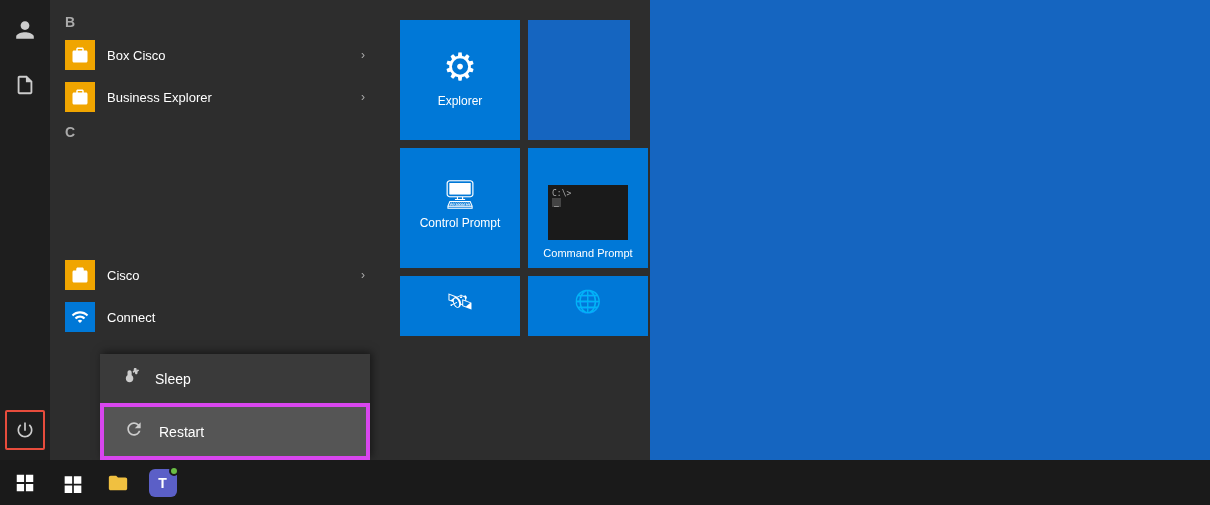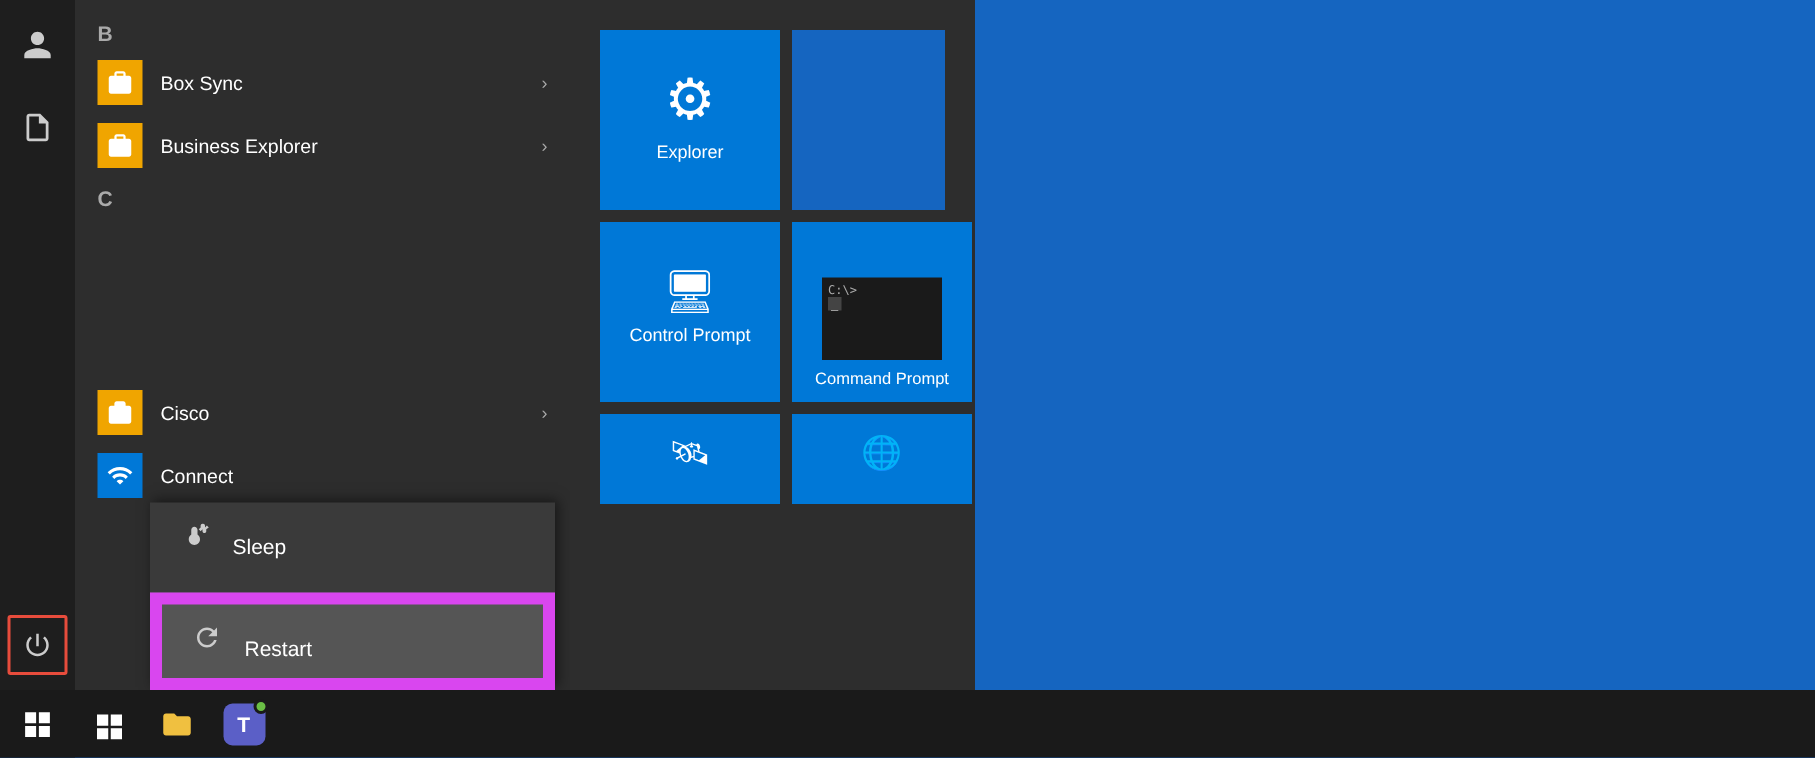--- a/index.html
+++ b/index.html
@@ -126,21 +126,21 @@
       left: 50px;
       bottom: 0;
       width: 270px;
       background: #3a3a3a;
       z-index: 100;
       box-shadow: 2px -2px 8px rgba(0,0,0,0.5);
     }
 
     .power-menu-item {
       display: flex;
-      align-items: flex-end;
+      align-items: center;
       padding: 12px 20px;
       color: #fff;
       font-size: 14px;
       cursor: pointer;
       gap: 15px;
     }
     .power-menu-item.active {
       background: #555;
       border: 1px solid #e74c3c;
     }
@@ -285,21 +285,21 @@
 
     <div class="app-list">
       <div class="section-letter">B</div>
 
       <div class="app-item">
         <div class="app-icon">
           <svg viewBox="0 0 24 24">
               <path d="M20 6h-3V4c0-1.1-.9-2-2-2H9c-1.1 0-2 .9-2 2v2H4c-1.1 0-2 .9-2 2v12c0 1.1.9 2 2 2h16c1.1 0 2-.9 2-2V8c0-1.1-.9-2-2-2zM9 4h6v2H9V4z"></path>
             </svg>
         </div>
-        <span>Box Sync</span>
+        <span>Box Cisco</span>
         <span class="chevron">›</span>
       </div>
 
       <div class="app-item">
         <div class="app-icon">
           <svg viewBox="0 0 24 24">
               <path d="M20 6h-3V4c0-1.1-.9-2-2-2H9c-1.1 0-2 .9-2 2v2H4c-1.1 0-2 .9-2 2v12c0 1.1.9 2 2 2h16c1.1 0 2-.9 2-2V8c0-1.1-.9-2-2-2zM9 4h6v2H9V4z"></path>
             </svg>
         </div>
         <span>Business Explorer</span>
@@ -312,21 +312,21 @@
 
       <div class="power-menu">
         <div class="power-menu-item">
           <span class="menu-icon">
             <svg viewBox="0 0 24 24" fill="currentColor" style="width:20px;height:20px">
               <path d="M9 11.24V7.5C9 6.12 10.12 5 11.5 5S14 6.12 14 7.5v3.74c1.21.81 2 2.17 2 3.76 0 2.49-2.01 4.5-4.5 4.5S7 17.49 7 15c0-1.59.79-2.95 2-3.76zm9.5-8.74c.83 0 1.5.67 1.5 1.5v1.5l1.5-1.5 1.5 1.5L21 7v1.5c0 .83-.67 1.5-1.5 1.5S18 9.33 18 8.5V7l-1.5 1.5L15 7l1.5-1.5V4c0-.83.67-1.5 1.5-1.5z"></path>
             </svg>
           </span>
           <span>Sleep</span>
         </div>
-        <div class="power-menu-item active" style="border:8px solid #d946ef;margin-top:11px;">
+        <div class="power-menu-item active" style="border:4px solid #d946ef;">
           <span class="menu-icon">
             <svg viewBox="0 0 24 24" fill="currentColor" style="width:20px;height:20px">
               <path d="M17.65 6.35C16.2 4.9 14.21 4 12 4c-4.42 0-7.99 3.58-7.99 8s3.57 8 7.99 8c3.73 0 6.84-2.55 7.73-6h-2.08c-.82 2.33-3.04 4-5.65 4-3.31 0-6-2.69-6-6s2.69-6 6-6c1.66 0 3.14.69 4.22 1.78L13 11h7V4l-2.35 2.35z"></path>
             </svg>
           </span>
           <span>Restart</span>
         </div>
       </div>
 
       <div class="app-item" style="margin-top: 110px;">

